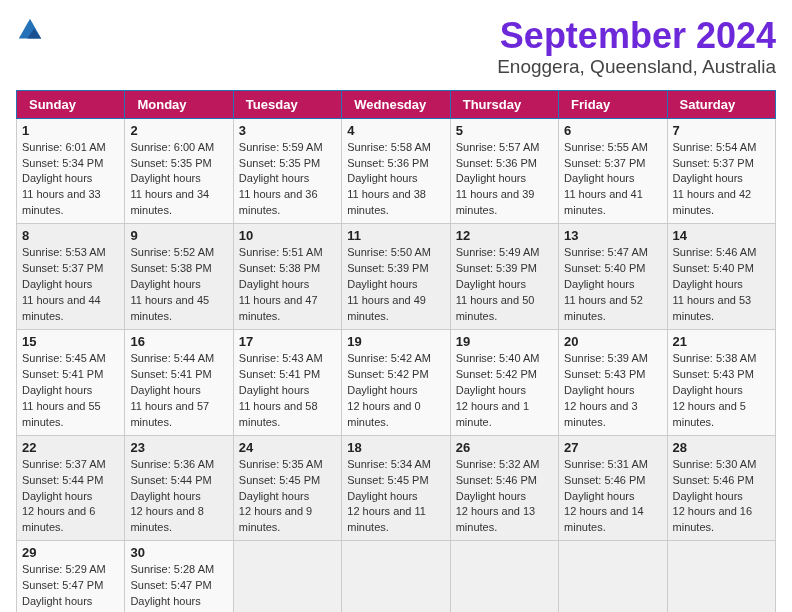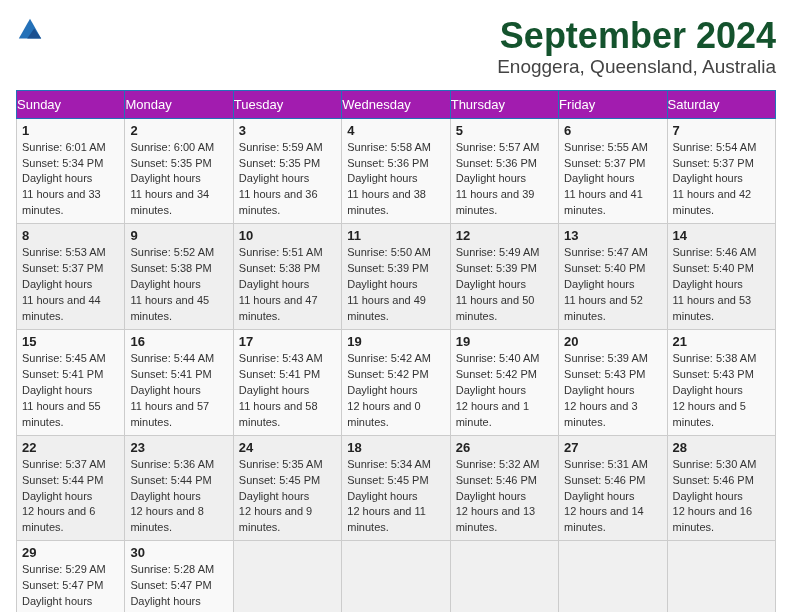--- a/index.html
+++ b/index.html
@@ -31,38 +31,38 @@
     .logo-icon {
       width: 28px;
       height: 28px;
     }
     .title-block {
       text-align: right;
     }
     .month-title {
       font-size: 36px;
       font-weight: bold;
-      color: #14532d;
+      color: #6d28d9;
       line-height: 1.1;
     }
     .location {
       font-size: 19px;
       color: #444;
     }
     .calendar {
       width: 100%;
       border-collapse: collapse;
       font-size: 11px;
     }
     .calendar thead th {
-      background: #a21caf;
+      background: #be185d;
       color: #fff;
       font-size: 13px;
-      font-weight: normal;
-      padding: 6px 0;
+      font-weight: bold;
+      padding: 6px 12px;
       text-align: left;
       border: 1px solid #2471b8;
     }
     .calendar tbody td {
       border: 1px solid #ccc;
       vertical-align: top;
       padding: 4px 5px;
       width: 107px;
       min-height: 80px;
     }

